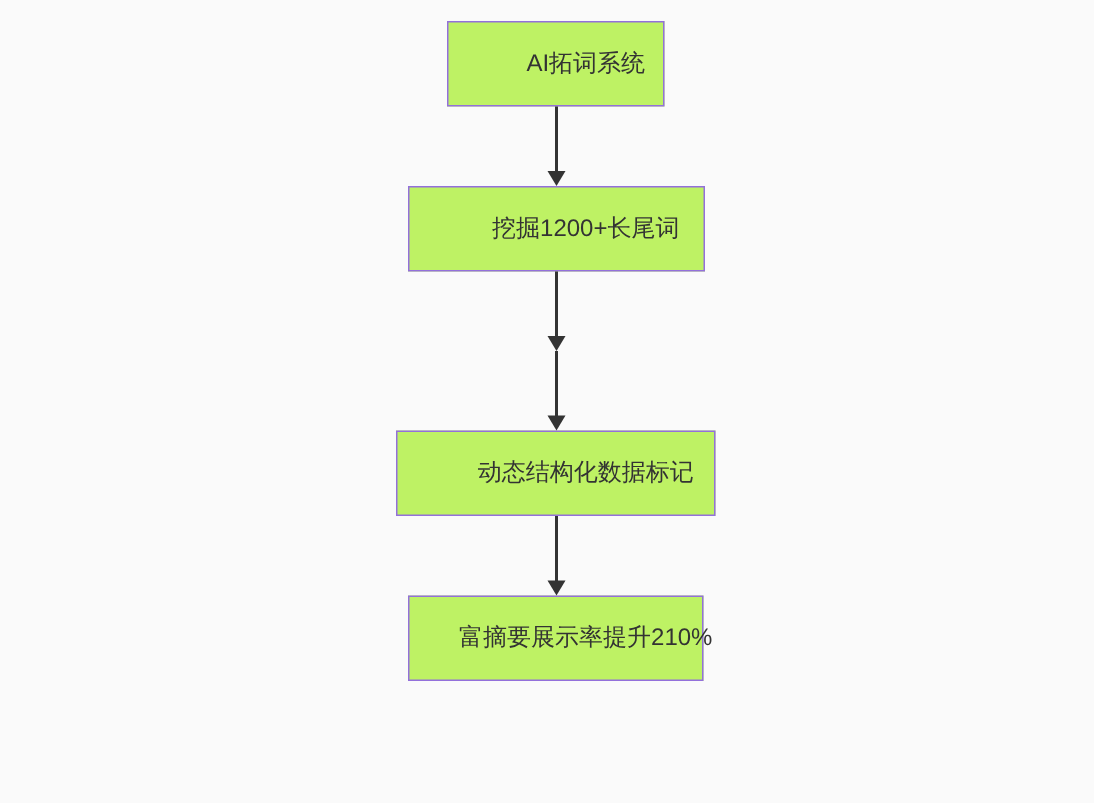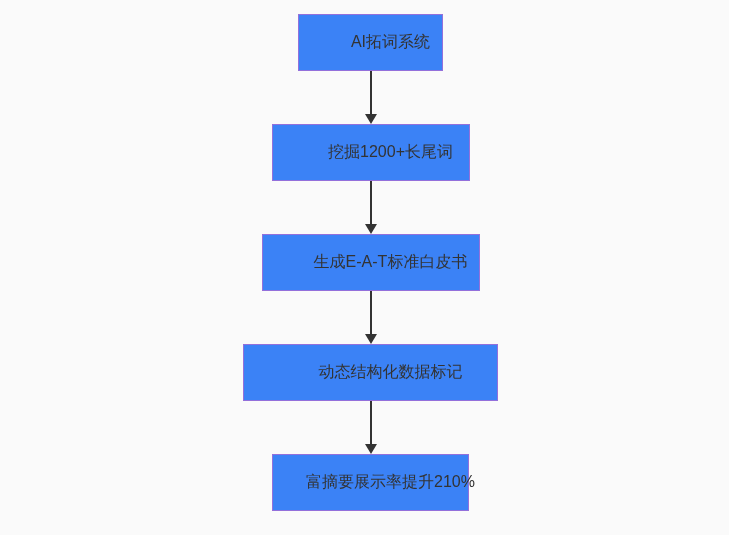--- a/index.html
+++ b/index.html
@@ -20,34 +20,34 @@
     display: flex;
     flex-direction: column;
     align-items: center;
     padding-top: 14px;
     box-sizing: border-box;
     transform: translateX(6px);
   }
   .node {
     box-sizing: border-box;
     height: 57px;
-    background: #3b82f6;
+    background: #bef264;
     border: 1px solid #9370db;
     display: flex;
     align-items: center;
     justify-content: center;
     color: #333333;
     font-size: 16px;
     white-space: nowrap;
     padding-left: 40px;
   }
   .node.n1 { width: 145px; }
   .node.n2 { width: 198px; }
   .node.n3 { width: 218px; }
-  .node.n4 { width: 255px; }
+  .node.n4 { width: 213px; }
   .node.n5 { width: 197px; }
   .arrow {
     position: relative;
     width: 13px;
     height: 53px;
     flex: 0 0 auto;
   }
   .arrow .line {
     position: absolute;
     left: 50%;
@@ -85,23 +85,20 @@
 
   <div class="node n2">
     <span>挖掘1200+长尾词</span>
   </div>
 
   <div class="arrow">
     <div class="line"></div>
     <div class="head"></div>
   </div>
 
-  <div class="node n3">
-    <span>生成E-A-T标准白皮书</span>
-  </div>
 
   <div class="arrow">
     <div class="line"></div>
     <div class="head"></div>
   </div>
 
   <div class="node n4">
     <span>动态结构化数据标记</span>
   </div>
 

